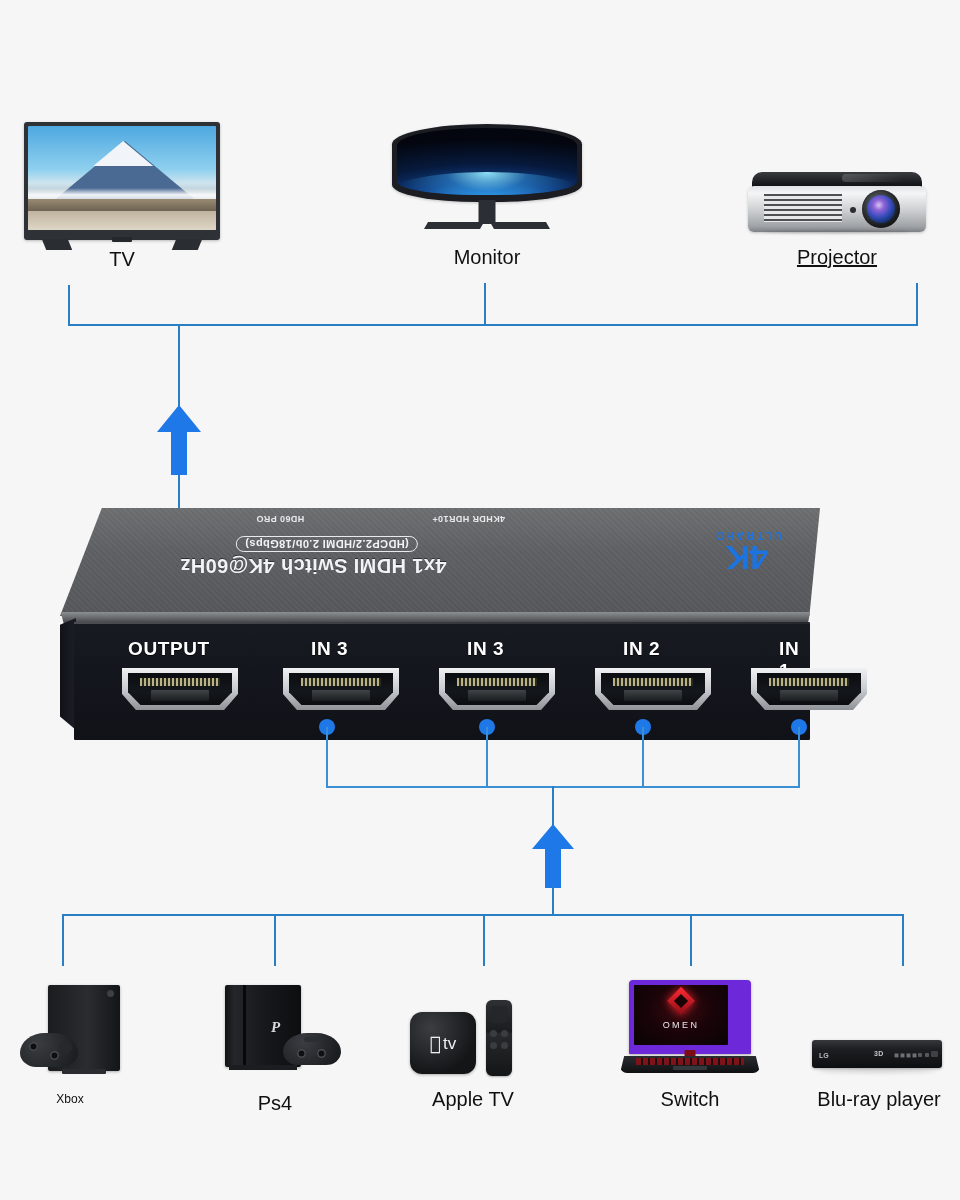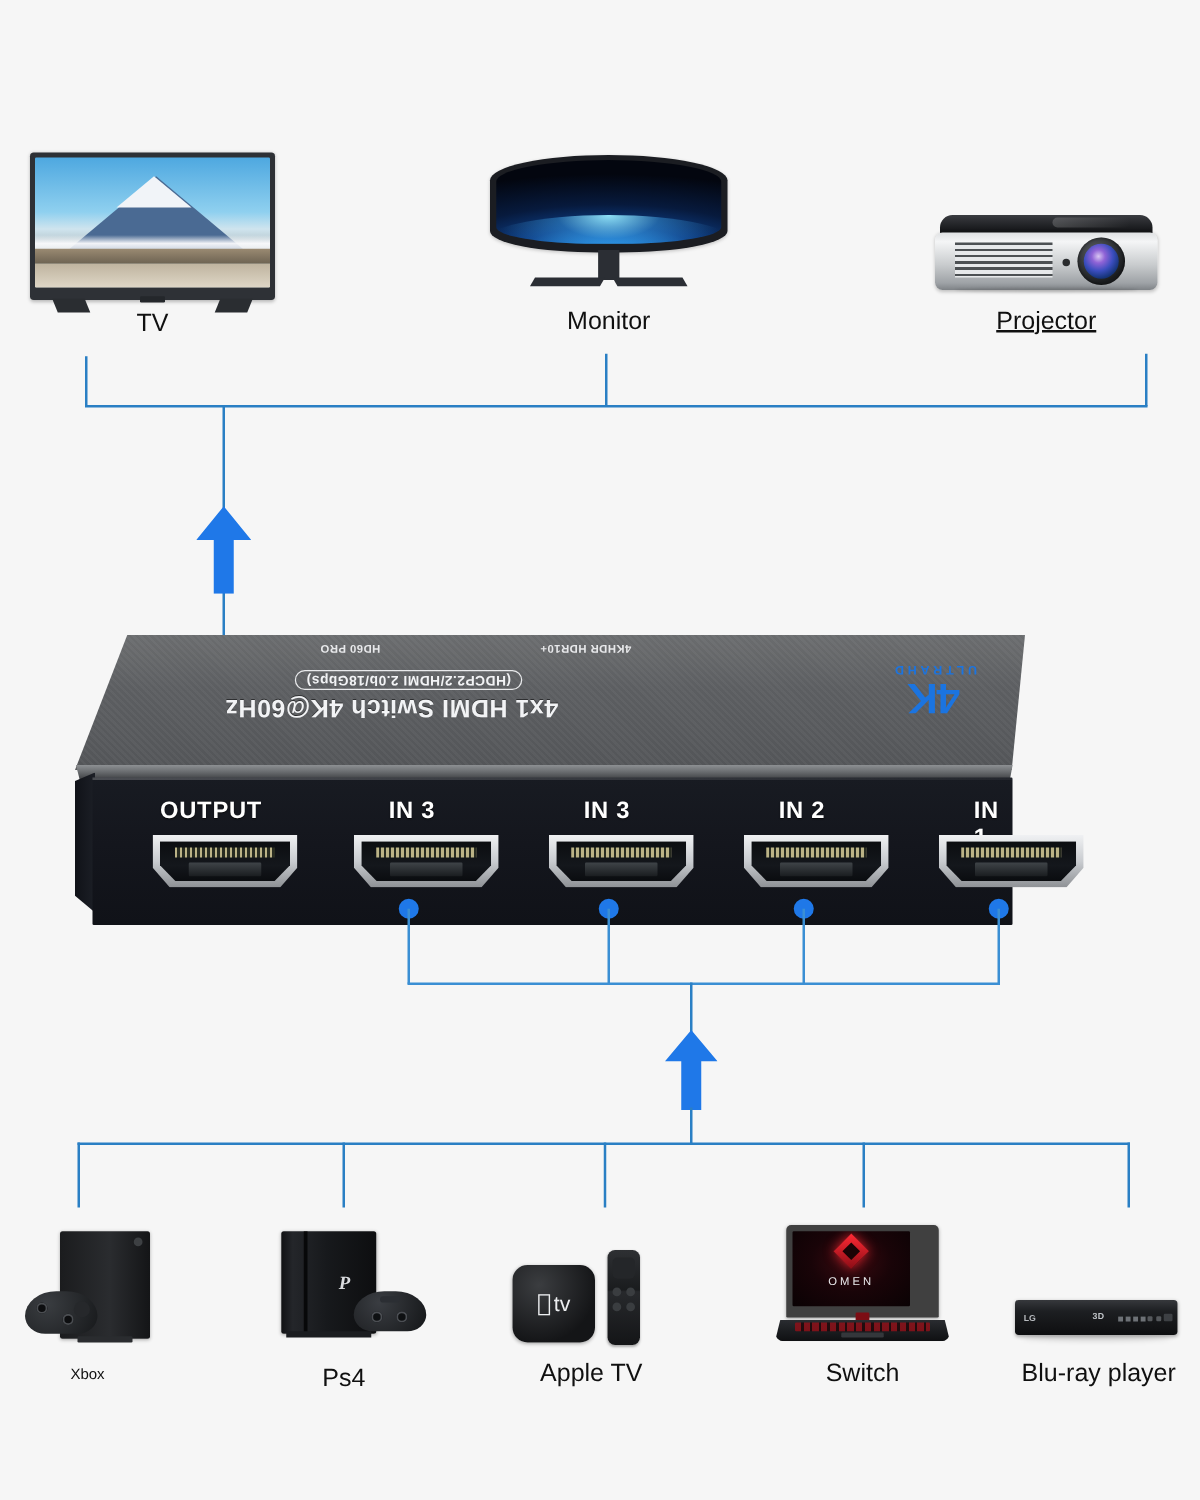--- a/index.html
+++ b/index.html
@@ -256,21 +256,21 @@
   .atv-remote .btn { position: absolute; width: 7px; height: 7px; border-radius: 50%; background: #3a3d40; }
   .atv-remote .b1 { left: 4px; top: 30px; }
   .atv-remote .b2 { left: 15px; top: 30px; }
   .atv-remote .b3 { left: 4px; top: 42px; }
   .atv-remote .b4 { left: 15px; top: 42px; }
 
   
   .lap-wrap { position: absolute; left: 620px; top: 980px; width: 140px; height: 96px; }
   .lap-lid {
     position: absolute; left: 9px; top: 0; width: 122px; height: 74px;
-    background: #404040; border-radius: 4px 4px 1px 1px; padding: 5px 23px 9px 5px;
+    background: #6d28d9; border-radius: 4px 4px 1px 1px; padding: 5px 23px 9px 5px;
     box-shadow: 0 1px 3px rgba(0,0,0,.3);
   }
   .lap-screen {
     position: relative; width: 100%; height: 100%; overflow: hidden; border-radius: 1px;
     background: radial-gradient(ellipse at 50% 40%, #3a0a10 0%, #190408 48%, #0a0204 100%);
   }
   .omen-diamond {
     position: absolute; left: 50%; top: 26%; transform: translate(-50%,-50%) rotate(45deg);
     width: 20px; height: 20px;
     background: linear-gradient(135deg, #ff2a34, #8c0d16);

